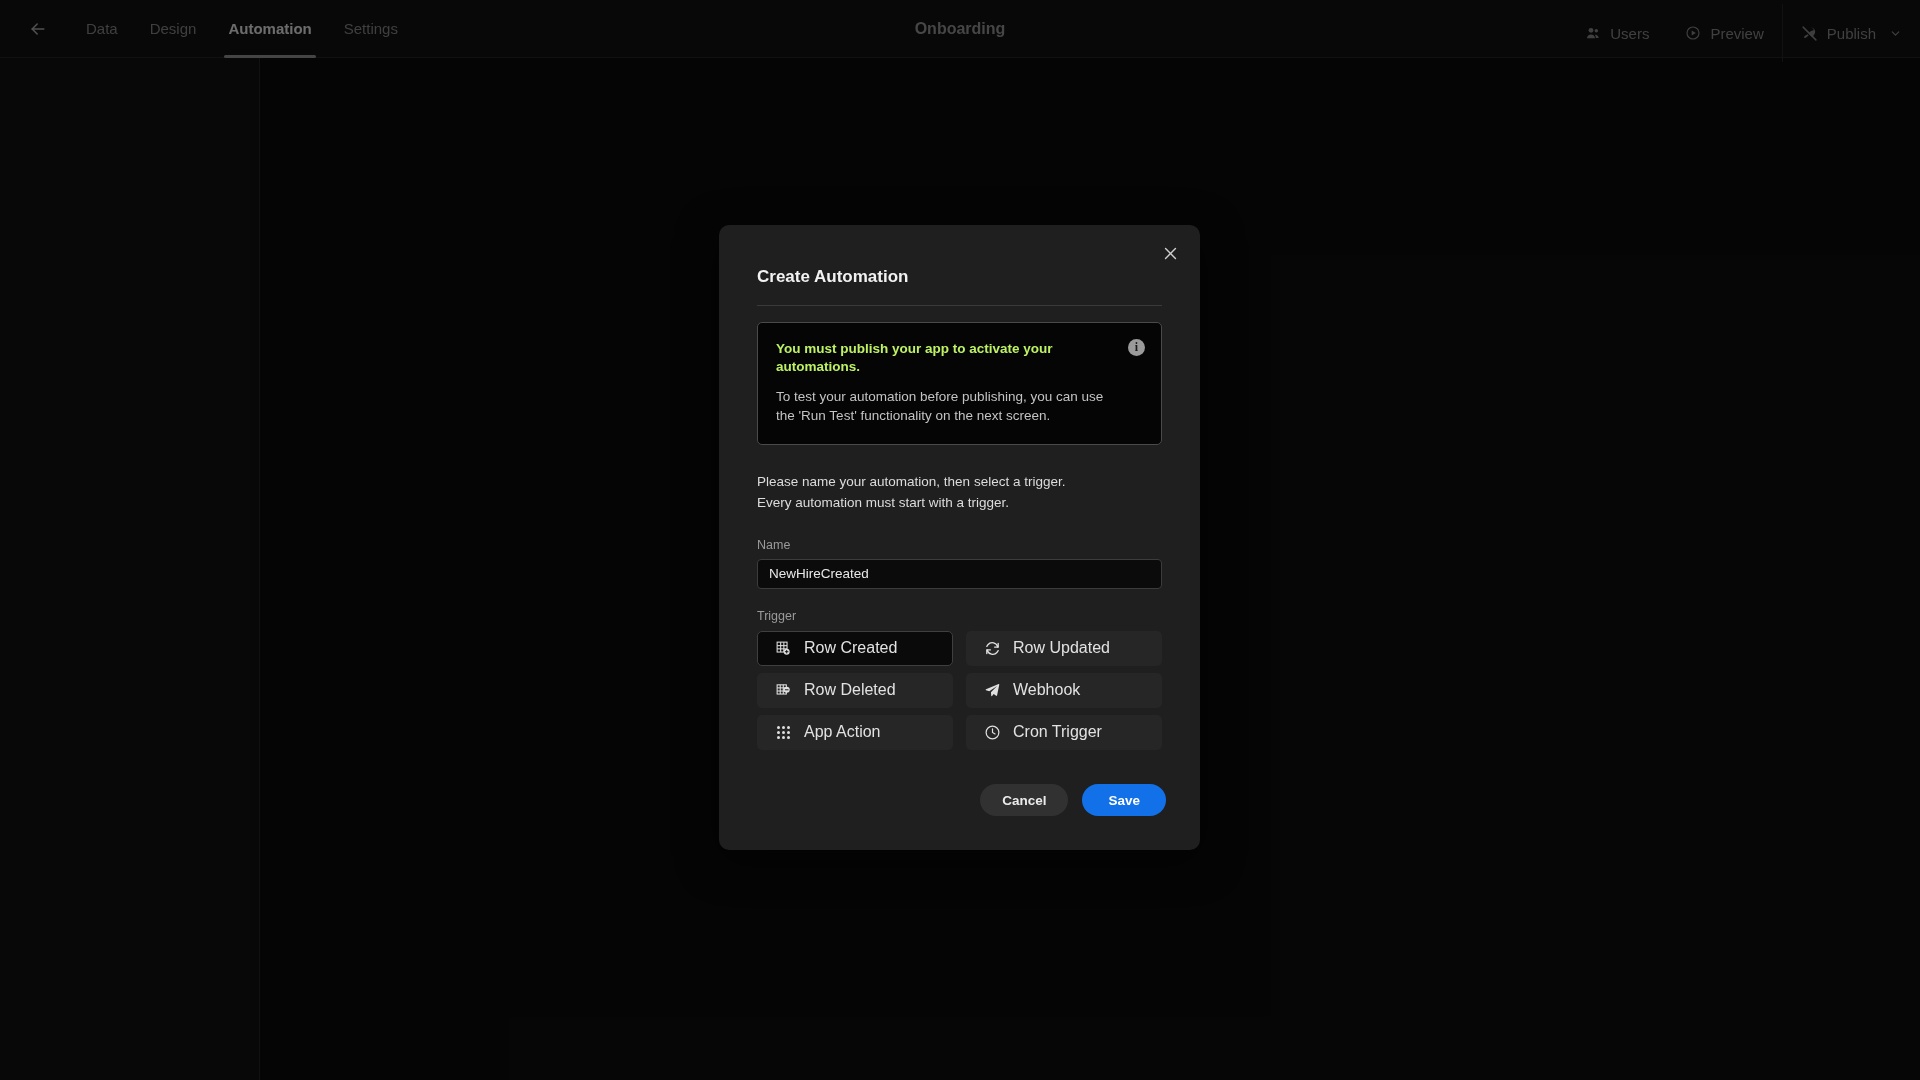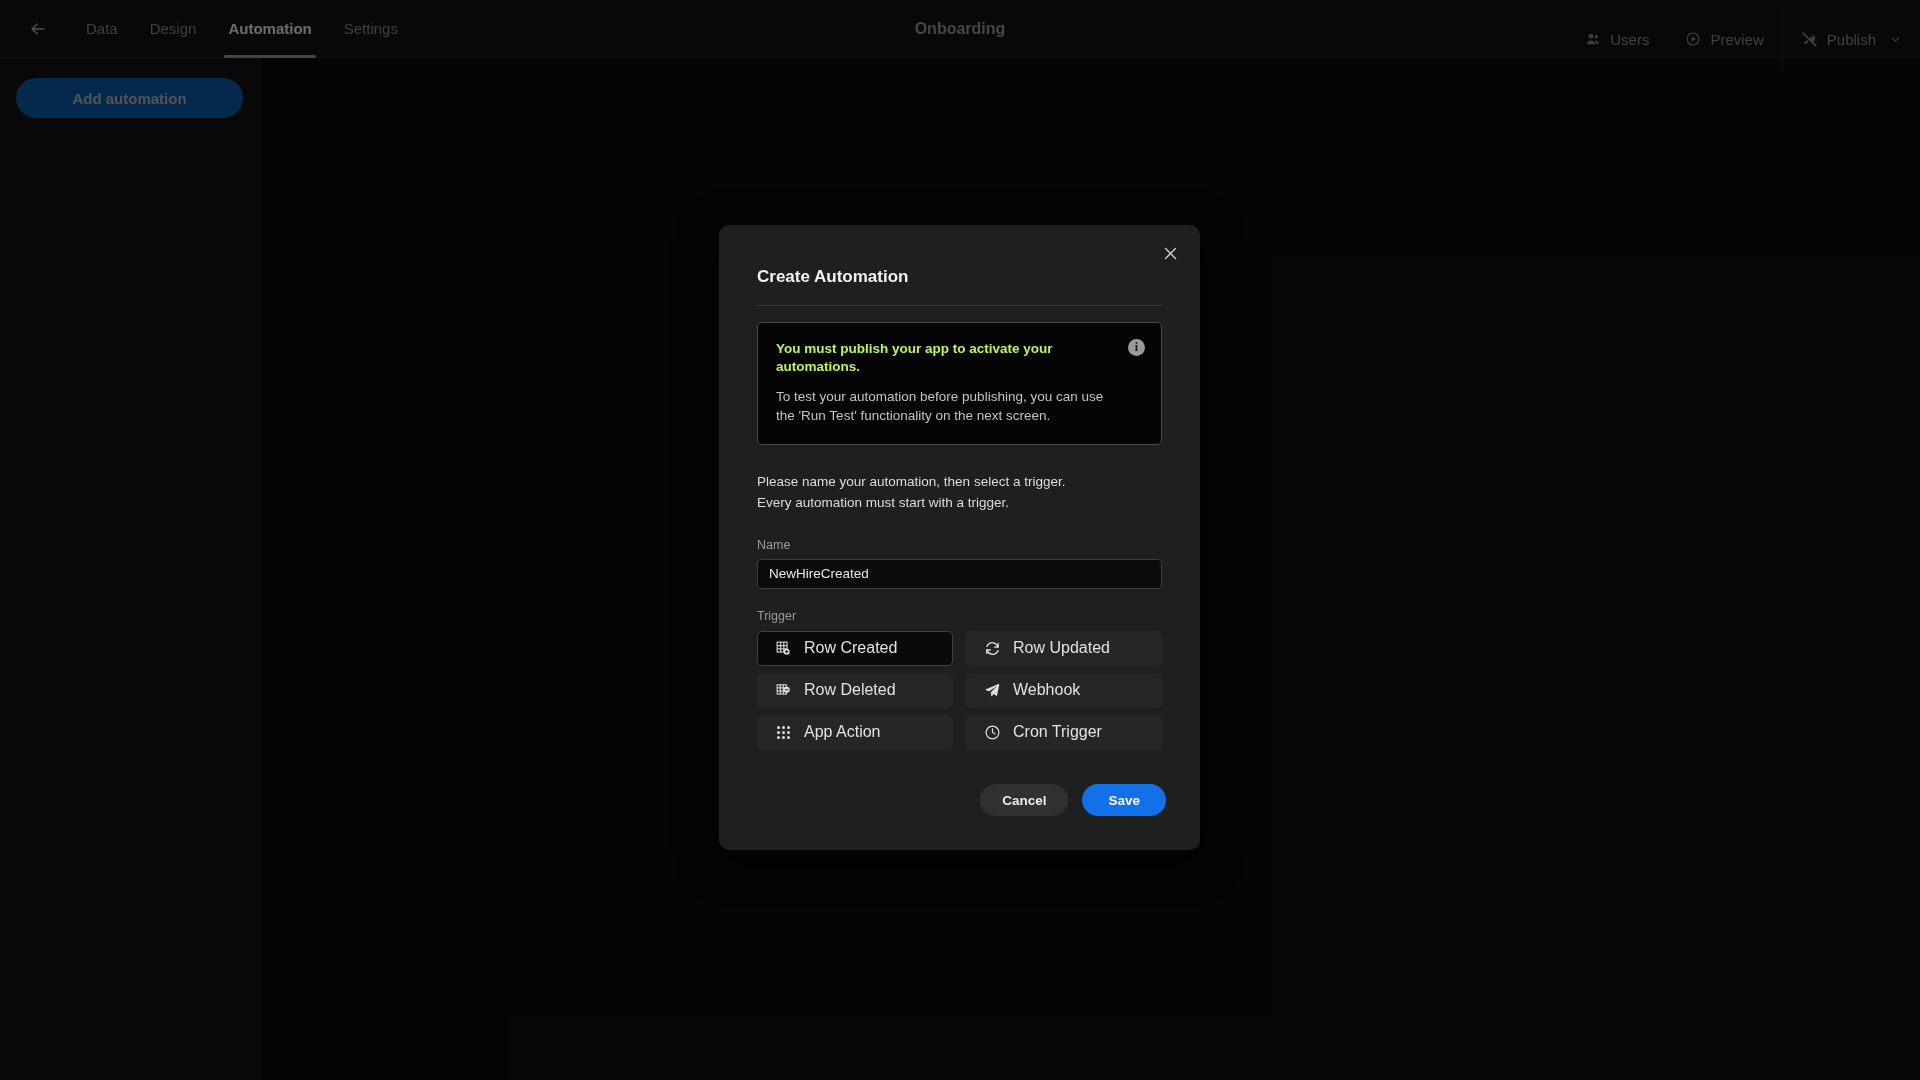--- a/index.html
+++ b/index.html
@@ -35,21 +35,21 @@
     content: ""; position: absolute; left: 12px; right: 12px; bottom: 0;
     height: 3px; background: #9a9a9a; border-radius: 2px;
   }
   .app-title {
     position: absolute; left: 0; right: 0; top: 0; height: 58px;
     display: flex; align-items: center; justify-content: center;
     font-size: 16px; font-weight: bold; color: #9b9b9b;
     pointer-events: none;
   }
   .top-right {
-    position: absolute; right: 0; top: 10px; height: 58px;
+    position: absolute; right: 0; top: 4px; height: 58px;
     display: flex; align-items: center;
   }
   .top-action {
     display: flex; align-items: center; gap: 9px;
     padding: 0 18px; height: 58px; font-size: 15px; color: #8e8e8e;
     cursor: pointer;
   }
   .top-divider { width: 1px; height: 58px; background: #262626; }
   .chev { margin-left: 4px; color: #8e8e8e; display:flex; align-items:center; }
 
@@ -226,23 +226,20 @@
         <span class="chev">
           <svg width="13" height="13" viewBox="0 0 24 24" fill="none" stroke="currentColor" stroke-width="2.2" stroke-linecap="round" stroke-linejoin="round">
               <polyline points="6 9 12 15 18 9"></polyline>
             </svg>
         </span>
       </div>
     </div>
   </div>
 
   <div class="sidebar">
-    <div class="sidebar-body">
-      <button class="add-automation">Add automation</button>
-    </div>
   </div>
 
   <div class="canvas">
     <div class="ghost-text">s</div>
   </div>
 
   <div class="overlay"></div>
 
   <div class="modal">
     <div class="modal-close">

